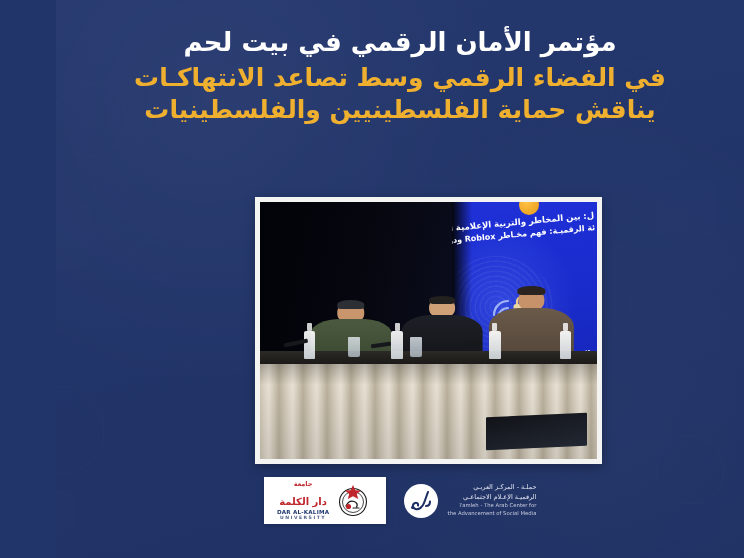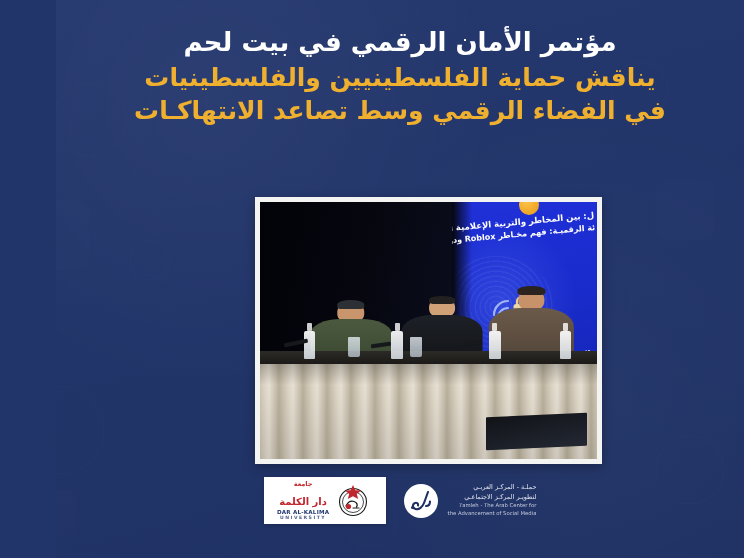--- a/index.html
+++ b/index.html
@@ -387,22 +387,22 @@
     </g>
     <g fill="#ffffff" fill-opacity="0.02">
       <rect x="20" y="200" width="70" height="70" rx="14"></rect>
       <rect x="655" y="180" width="60" height="60" rx="12"></rect>
       <rect x="30" y="490" width="46" height="46" rx="10"></rect>
     </g>
   </svg>
 
   <div class="headline">
     <span class="line line-1">مؤتمر الأمان الرقمي في بيت لحم</span>
+    <span class="line line-3">في الفضاء الرقمي وسط تصاعد الانتهاكـات</span>
     <span class="line line-2">يناقش حماية الفلسطينيين والفلسطينيات</span>
-    <span class="line line-3">في الفضاء الرقمي وسط تصاعد الانتهاكـات</span>
   </div>
 
   <div class="photo-frame">
     <div class="photo">
 
       <div class="hall-dark"></div>
 
       <div class="screen">
         <div class="screen-fade"></div>
 
@@ -467,21 +467,21 @@
       <div class="table-skirt"></div>
       <div class="skirt-shadow-block"></div>
     </div>
   </div>
 
   <div class="logo-row">
 
     <div class="logo-7amleh">
       <div class="txt">
         <span class="ar1">حملـة - المركـز العربـي</span>
-        <span class="ar2">لتطويـر المركـز الاجتماعـي</span>
+        <span class="ar2">الرقميـة الإعـلام الاجتماعـي</span>
         <span class="en1">7amleh - The Arab Center for</span>
         <span class="en2">the Advancement of Social Media</span>
       </div>
       <div class="logo-mark-circle">
         <svg width="30" height="30" viewBox="0 0 30 30" aria-hidden="true">
           <path d="M22 6 C22 6 19.5 13 18 17 C16.5 21 13 24 9.5 23 C6.5 22.2 6 18.5 8.5 17.2
                    C10.6 16.1 12.4 17.6 12 19.4" fill="none" stroke="#1e2f63" stroke-width="2.1" stroke-linecap="round"></path>
           <path d="M20 20 C22.5 20 24 18 24 15.5" fill="none" stroke="#1e2f63" stroke-width="2.1" stroke-linecap="round"></path>
           <circle cx="6.5" cy="21.5" r="1.5" fill="#1e2f63"></circle>
         </svg>

